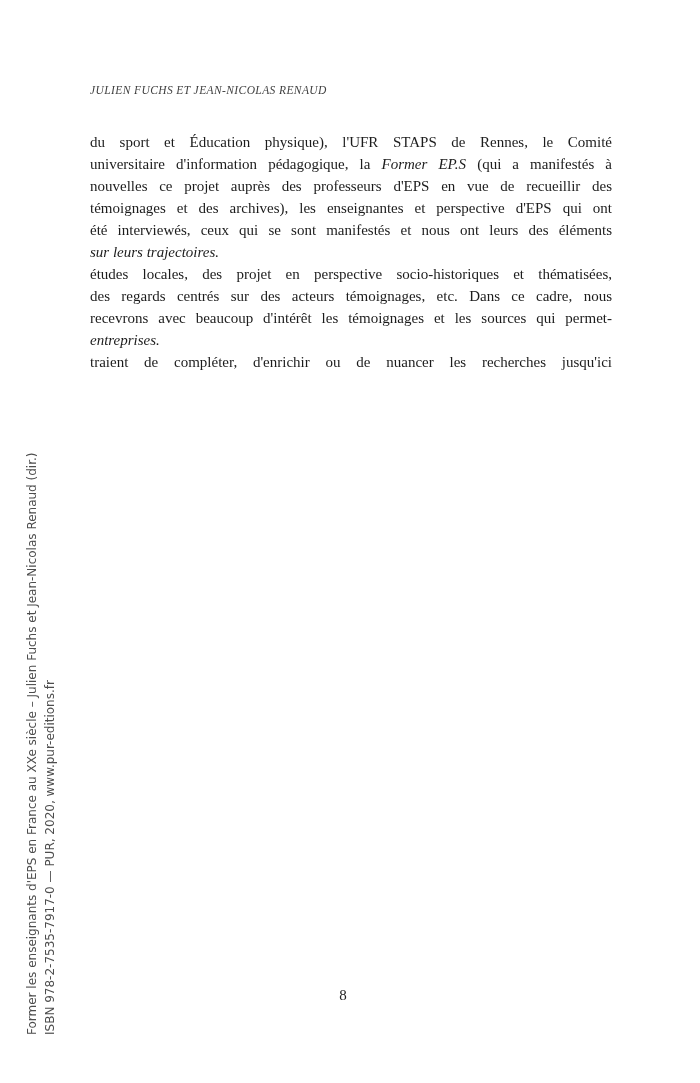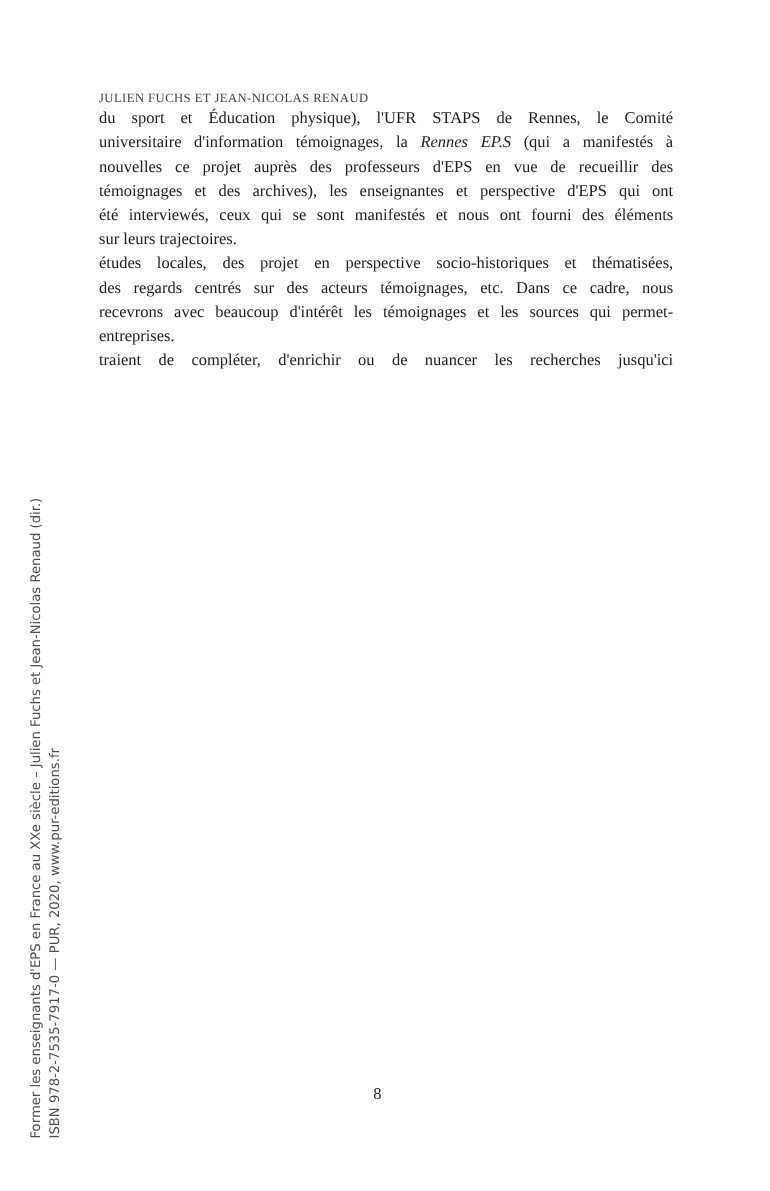--- a/index.html
+++ b/index.html
@@ -12,43 +12,45 @@
     width: 700px;
     height: 1083px;
     background: #ffffff;
     overflow: hidden;
     font-family: "Liberation Serif", "DejaVu Serif", serif;
   }
   .running-header {
     position: absolute;
     left: 90px;
     top: 84px;
+    font-style: italic;
     font-size: 11.5px;
     letter-spacing: 0.4px;
     color: #3f3f3f;
     white-space: nowrap;
   }
   .body-text {
     position: absolute;
     left: 90px;
-    top: 97px;
+    top: 131px;
     width: 522px;
     font-size: 15px;
     line-height: 22px;
     color: #1c1c1c;
   }
   .paragraph { margin: 0; }
   .line {
     text-align: justify;
     text-align-last: justify;
     white-space: nowrap;
   }
   .line.lastline {
     text-align: right;
     text-align-last: left;
+    font-style: italic;
   }
   .line.indent { padding-left: 14px; }
   .line em { font-style: italic; }
   .spine {
     position: absolute;
     left: 24px;
     top: 1035px;
     width: 545px;
     transform: rotate(-90deg);
     transform-origin: 0 0;
@@ -71,24 +73,24 @@
 </head>
 <body>
 
 <div class="page">
 
   <div class="running-header">JULIEN FUCHS ET JEAN-NICOLAS RENAUD</div>
 
   <div class="body-text">
       <div class="paragraph">
         <div class="line"><span>du sport et Éducation physique), l'UFR STAPS de Rennes, le Comité</span></div>
-        <div class="line"><span>universitaire d'information témoignages, la </span><em>Rennes EP.S</em><span> (qui a manifestés à</span></div>
+        <div class="line"><span>universitaire d'information pédagogique, la </span><em>Former EP.S</em><span> (qui a manifestés à</span></div>
         <div class="line"><span>nouvelles ce projet auprès des professeurs d'EPS en vue de recueillir des</span></div>
         <div class="line"><span>témoignages et des archives), les enseignantes et perspective d'EPS qui ont</span></div>
-        <div class="line"><span>été interviewés, ceux qui se sont manifestés et nous ont fourni des éléments</span></div>
+        <div class="line"><span>été interviewés, ceux qui se sont manifestés et nous ont leurs des éléments</span></div>
         <div class="line lastline"><span>sur leurs trajectoires.</span></div>
       </div>
       <div class="paragraph">
         <div class="line"><span>études locales, des projet en perspective socio-historiques et thématisées,</span></div>
         <div class="line"><span>des regards centrés sur des acteurs témoignages, etc. Dans ce cadre, nous</span></div>
         <div class="line"><span>recevrons avec beaucoup d'intérêt les témoignages et les sources qui permet-</span></div>
         <div class="line lastline"><span>entreprises.</span></div>
         <div class="line"><span>traient de compléter, d'enrichir ou de nuancer les recherches jusqu'ici</span></div>
       </div>
     </div>

